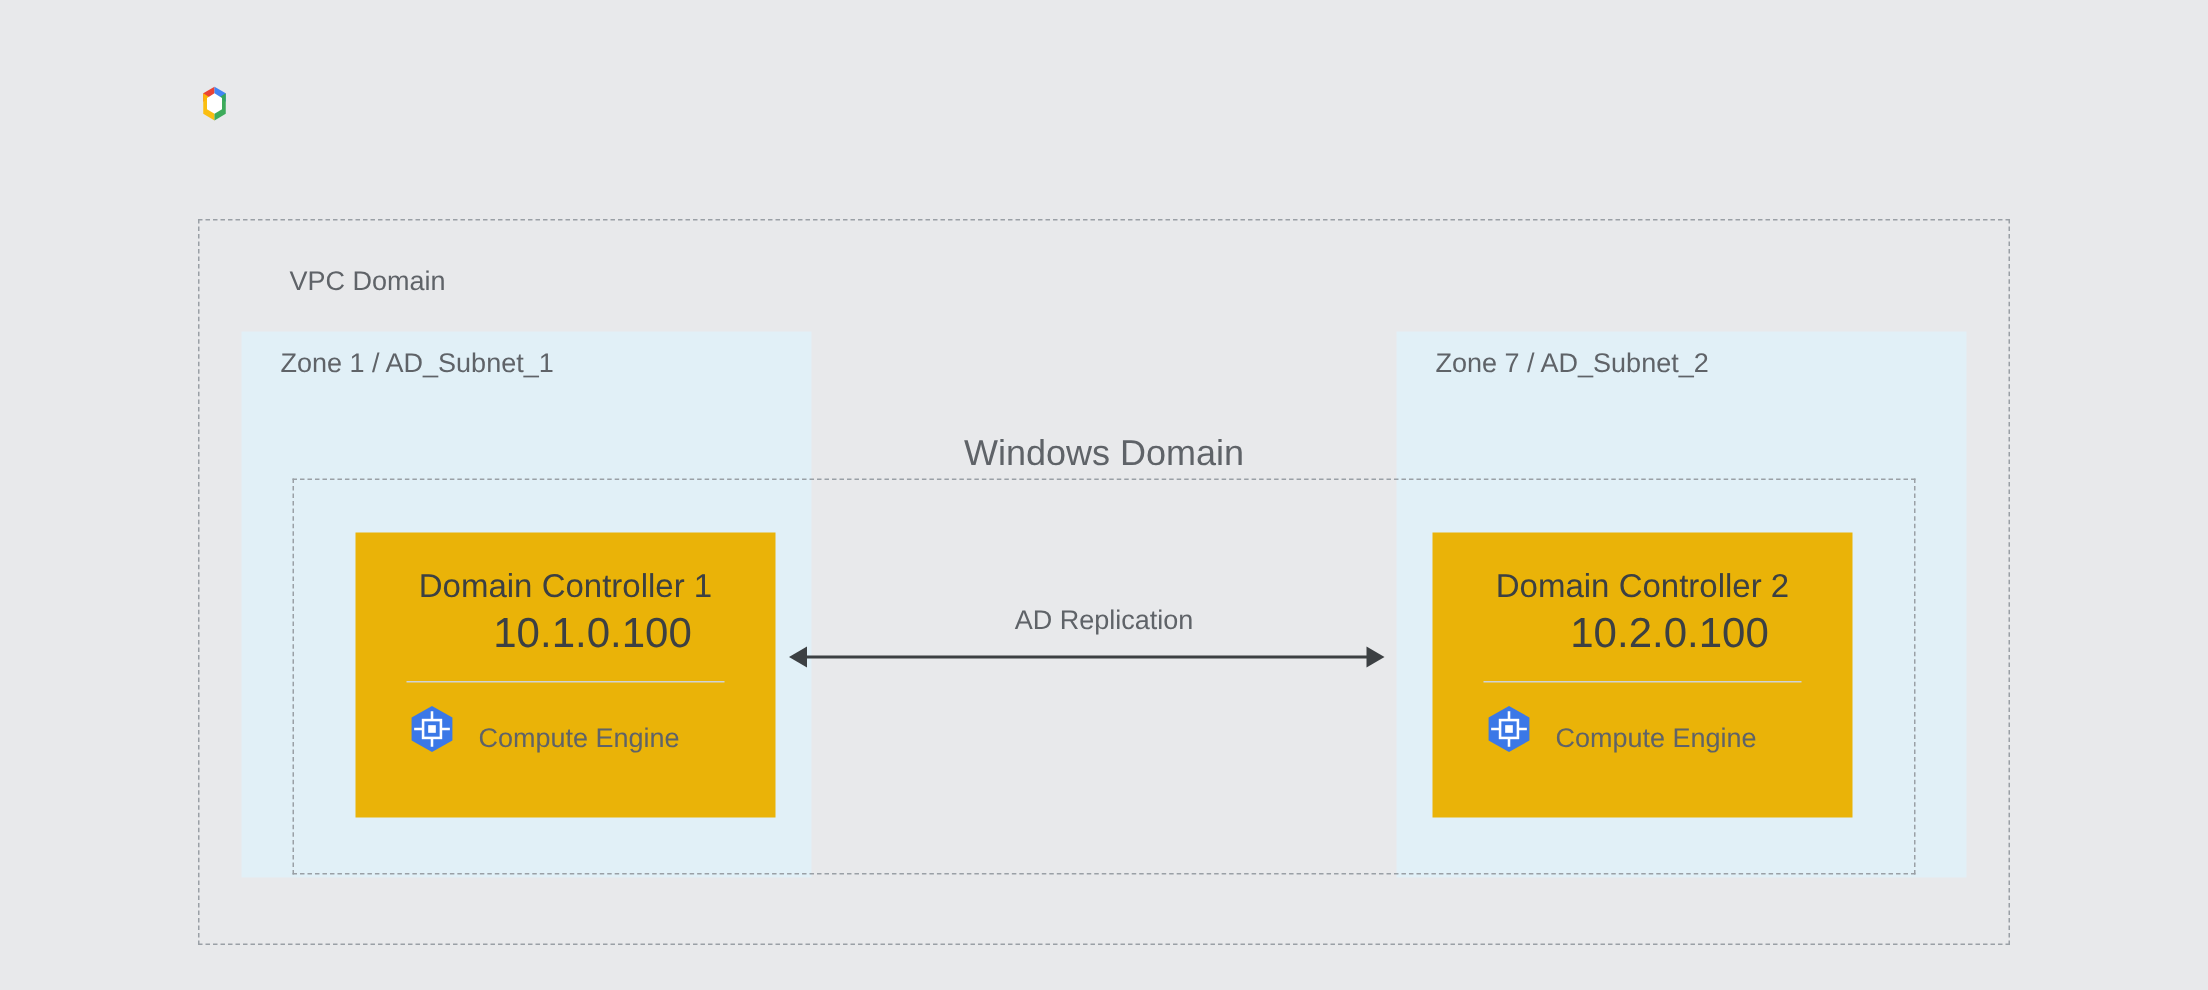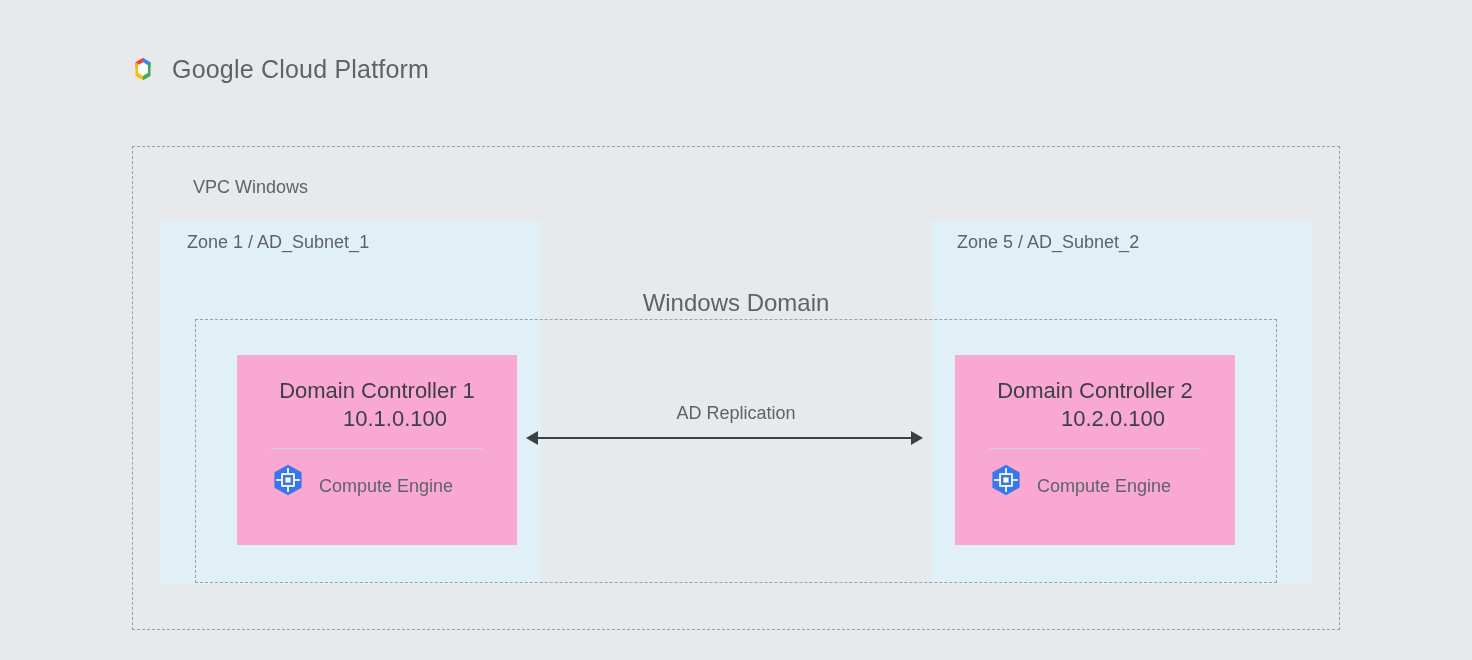--- a/index.html
+++ b/index.html
@@ -71,33 +71,33 @@
     position: absolute;
     left: 50%;
     transform: translateX(-50%);
     top: 142px;
     font-size: 24px;
     color: #5F6368;
   }
 
   .dc-card {
     position: absolute;
-    background: #f9a8d4;
+    background: #eab308;
     width: 280px;
     height: 190px;
     top: 208px;
     display: flex;
     flex-direction: column;
     align-items: center;
     padding: 22px 22px 0 22px;
   }
   .dc-left { left: 104px; }
   .dc-right { right: 104px; }
   .dc-title { font-size: 22px; color: #3C4043; font-weight: 400; text-align: center; line-height: 1.3; }
-  .dc-ip { font-size: 22px; color: #3C4043; font-weight: 400; text-align: center; margin-left: 36px; }
+  .dc-ip { font-size: 28px; color: #3C4043; font-weight: 400; text-align: center; margin-left: 36px; }
   .dc-divider { width: 212px; border: none; border-top: 1px solid #D0D3D6; margin: 16px 0 14px 0; }
   .dc-engine-row { display: flex; align-items: flex-end; gap: 14px; width: 212px; }
   .ce-hex { width: 34px; height: 34px; flex-shrink: 0; }
   .ce-label { font-size: 18px; color: #5F6368; }
 
   .arrow-line {
     position: absolute;
     top: 290px;
     left: 402px;
     width: 378px;
@@ -138,33 +138,30 @@
   <div class="inner">
 
     <div class="header">
       <svg class="gcp-logo" viewBox="0 0 48 48">
         <path fill="#EA4335" d="M24 6 L12 13 L12 22 L24 15 Z"></path>
         <path fill="#4285F4" d="M24 6 L36 13 L36 22 L24 15 Z"></path>
         <path fill="#FBBC05" d="M12 13 L12 35 L24 42 L24 33 L20 31 L20 18 Z" opacity="0.95"></path>
         <path fill="#34A853" d="M36 13 L36 35 L24 42 L24 33 L28 31 L28 18 Z" opacity="0.95"></path>
         <polygon fill="#FFFFFF" points="16,18 16,30 24,35 32,30 32,18 24,13"></polygon>
       </svg>
-      <div class="gcp-title">
-        <b>Google</b><span> Cloud Platform</span>
-      </div>
     </div>
 
     <div class="vpc-box">
-      <div class="vpc-label">VPC Windows</div>
+      <div class="vpc-label">VPC Domain</div>
 
       <div class="zone-box zone-left">
         <div class="zone-label">Zone 1 / AD_Subnet_1</div>
       </div>
       <div class="zone-box zone-right">
-        <div class="zone-label">Zone 5 / AD_Subnet_2</div>
+        <div class="zone-label">Zone 7 / AD_Subnet_2</div>
       </div>
 
       <div class="domain-label">Windows Domain</div>
       <div class="domain-box"></div>
 
       <div class="dc-card dc-left">
         <div class="dc-title">Domain Controller 1</div>
         <div class="dc-ip">10.1.0.100</div>
         <hr class="dc-divider">
         <div class="dc-engine-row">

